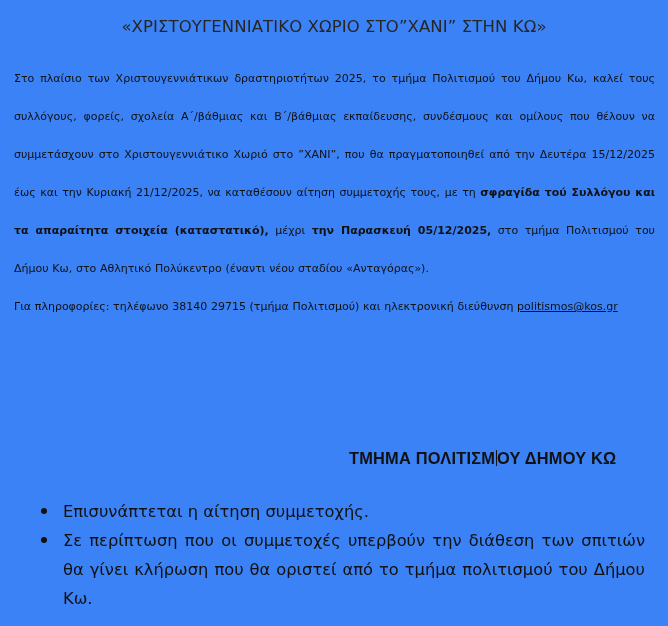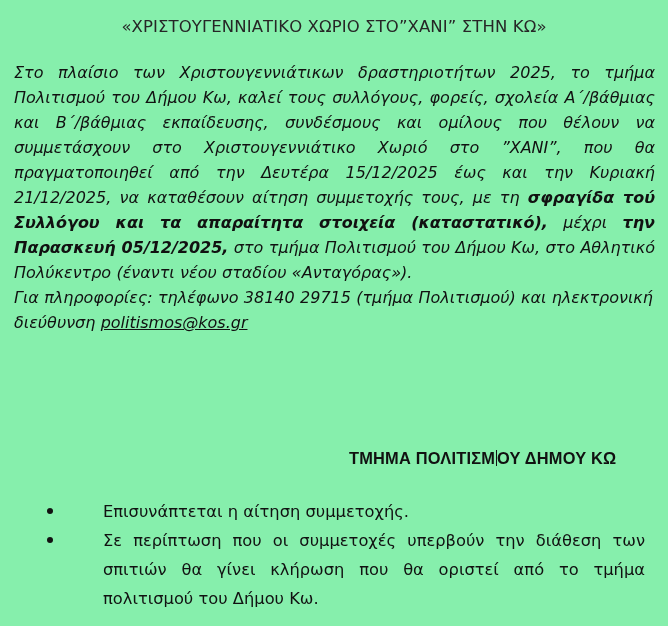--- a/index.html
+++ b/index.html
@@ -14,21 +14,21 @@
     overflow: hidden;
     font-family: "DejaVu Sans", sans-serif;
     color: #1a1a1a;
     -webkit-font-smoothing: antialiased;
   }
 
   .page {
     position: relative;
     width: 668px;
     height: 626px;
-    background: #86efac;
+    background: #3b82f6;
     box-sizing: border-box;
   }
 
   
   .doc-title {
     position: absolute;
     left: 0;
     top: 14px;
     width: 668px;
     text-align: center;
@@ -44,27 +44,26 @@
   .body-block {
     position: absolute;
     left: 14px;
     top: 60px;
     width: 641px;
   }
 
   .para {
     margin: 0;
     font-family: "DejaVu Sans", sans-serif;
-    font-size: 16px;
-    line-height: 25px;
+    font-size: 11px;
+    line-height: 38px;
     color: #111111;
     text-align: justify;
     text-justify: inter-word;
     word-spacing: 0.2px;
-    font-style: italic;
   }
   .para.justified {
     text-align: justify;
   }
   .para.flow {
     text-align: left;
   }
   .para b, .para strong {
     font-weight: 700;
   }
@@ -104,22 +103,22 @@
     position: absolute;
     left: 0;
     top: 497px;
     width: 668px;
     margin: 0;
     padding: 0;
     list-style: none;
   }
   .bullet-item {
     position: relative;
-    margin: 0 0 0 6px;
-    padding: 0 23px 0 97px;
+    margin: 0 0 0 0;
+    padding: 0 23px 0 63px;
     font-family: "DejaVu Sans", sans-serif;
     font-size: 16.3px;
     line-height: 29px;
     color: #111111;
     text-align: justify;
     text-justify: inter-word;
   }
   .bullet-item .dot {
     position: absolute;
     left: 41px;

